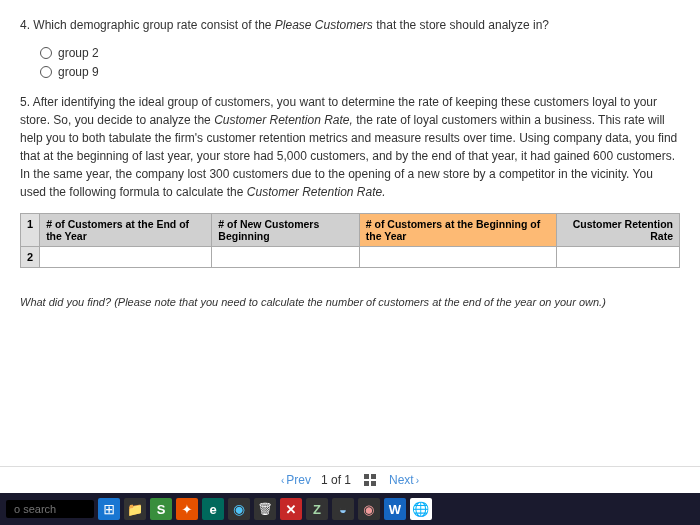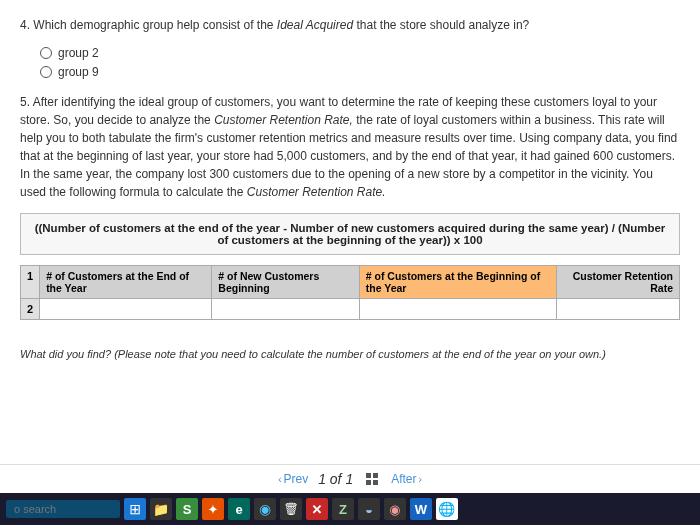--- a/index.html
+++ b/index.html
@@ -98,22 +98,21 @@
     }
     .pagination-bar .nav-btn {
       color: #4a90d9;
       font-size: 12px;
       cursor: pointer;
       display: flex;
       align-items: center;
       gap: 2px;
     }
     .pagination-bar .page-info {
-      font-size: 14px;
-      font-style: italic;
+      font-size: 12px;
     }
     .grid-icon {
       display: inline-grid;
       grid-template-columns: 1fr 1fr;
       gap: 1px;
       width: 12px;
       height: 12px;
       margin: 0 3px;
     }
     .grid-icon span {
@@ -124,26 +123,26 @@
     .taskbar {
       background: #1a1a2e;
       height: 32px;
       display: flex;
       align-items: center;
       padding: 0 6px;
       gap: 4px;
       flex-shrink: 0;
     }
     .taskbar-search {
-      background: #0c4a6e;
+      background: #000000;
       color: #aaa;
       font-size: 11px;
       border: none;
       padding: 3px 8px;
-      width: 114px;
+      width: 88px;
       border-radius: 2px;
     }
     .taskbar-icon {
       width: 22px;
       height: 22px;
       border-radius: 2px;
       display: flex;
       align-items: center;
       justify-content: center;
       font-size: 13px;
@@ -160,43 +159,40 @@
     .chevron { font-size: 10px; color: #4a90d9; }
   </style>
 </head>
 <body>
 
 <div class="main-content">
 
   <div class="question-4">
     <div class="question-title">
       <span>4.</span>
-      <span>Which demographic group help consist of the </span><span class="italic">Ideal Acquired</span><span> that the store should analyze in?</span>
+      <span>Which demographic group rate consist of the </span><span class="italic">Please Customers</span><span> that the store should analyze in?</span>
     </div>
     <div class="radio-group">
       <div class="radio-item">
         <div class="radio-circle"></div>
         <span>group 2</span>
       </div>
       <div class="radio-item">
         <div class="radio-circle"></div>
         <span>group 9</span>
       </div>
     </div>
   </div>
 
   <div class="question-5">
     <div class="question-title">
       <span>5.</span>
       <span>After identifying the ideal group of customers, you want to determine the rate of keeping these customers loyal to your store. So, you decide to analyze the </span><span class="italic">Customer Retention Rate,</span><span> the rate of loyal customers within a business. This rate will help you to both tabulate the firm's customer retention metrics and measure results over time. Using company data, you find that at the beginning of last year, your store had 5,000 customers, and by the end of that year, it had gained 600 customers. In the same year, the company lost 300 customers due to the opening of a new store by a competitor in the vicinity. You used the following formula to calculate the </span><span class="italic">Customer Retention Rate.</span>
     </div>
 
-    <div class="formula-box">
-      <span class="bold">((Number of customers at the end of the year - Number of new customers acquired during the same year) / (Number of customers at the beginning of the year)) x 100</span>
-    </div>
 
     <table>
       <tbody>
           <tr>
         <td class="row-num">1</td>
         <td class="col-a">
           <span># of Customers at the End of the Year</span>
         </td>
         <td class="col-b">
           <span># of New Customers Beginning</span>
@@ -228,21 +224,21 @@
     <span>Prev</span>
   </div>
   <span class="page-info">1 of 1</span>
   <div class="grid-icon">
     <span></span>
     <span></span>
     <span></span>
     <span></span>
   </div>
   <div class="nav-btn">
-    <span>After</span>
+    <span>Next</span>
     <span class="chevron">›</span>
   </div>
 </div>
 
 <div class="taskbar">
   <input class="taskbar-search" type="text" placeholder="o search" style="">
   <div class="taskbar-icon tb-blue" style="color:#fff;font-size:14px;">⊞</div>
   <div class="taskbar-icon tb-dark" style="color:#f9a825;font-size:13px;">📁</div>
   <div class="taskbar-icon tb-green" style="color:#fff;font-weight:bold;">S</div>
   <div class="taskbar-icon tb-orange" style="color:#fff;">✦</div>

